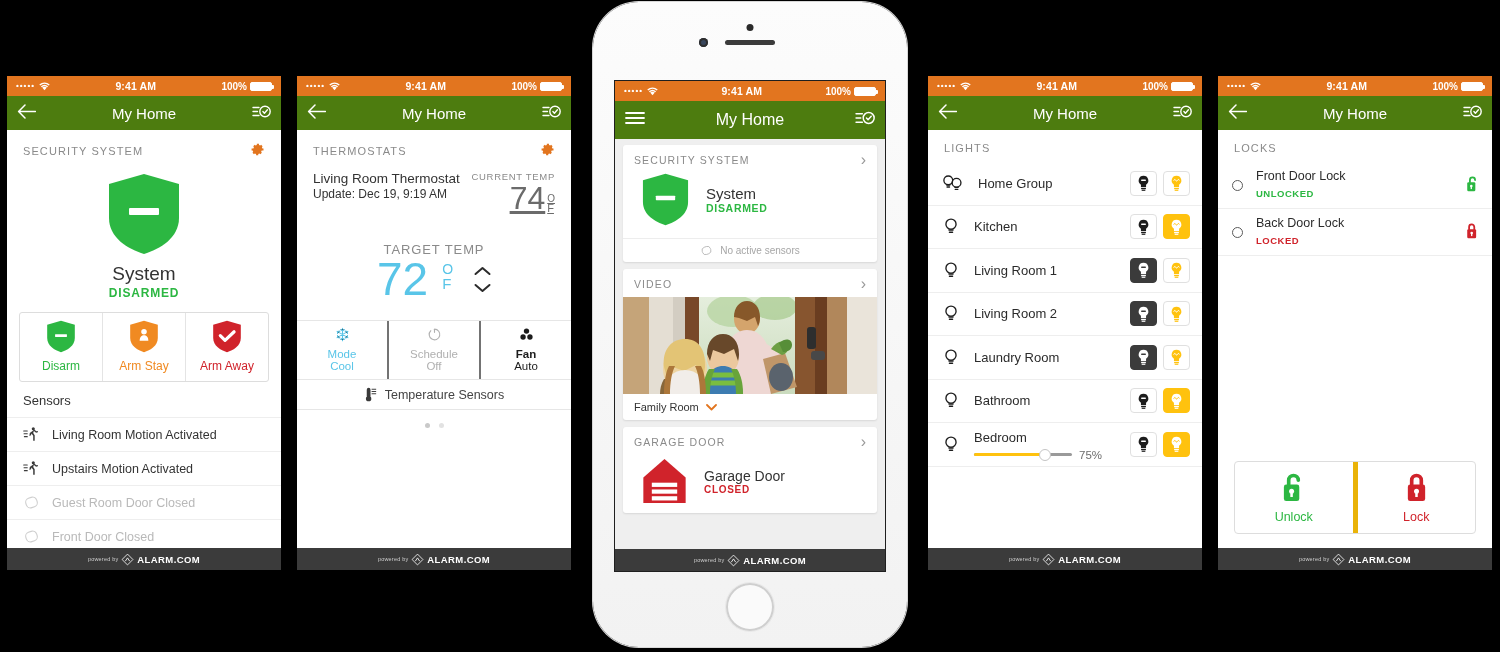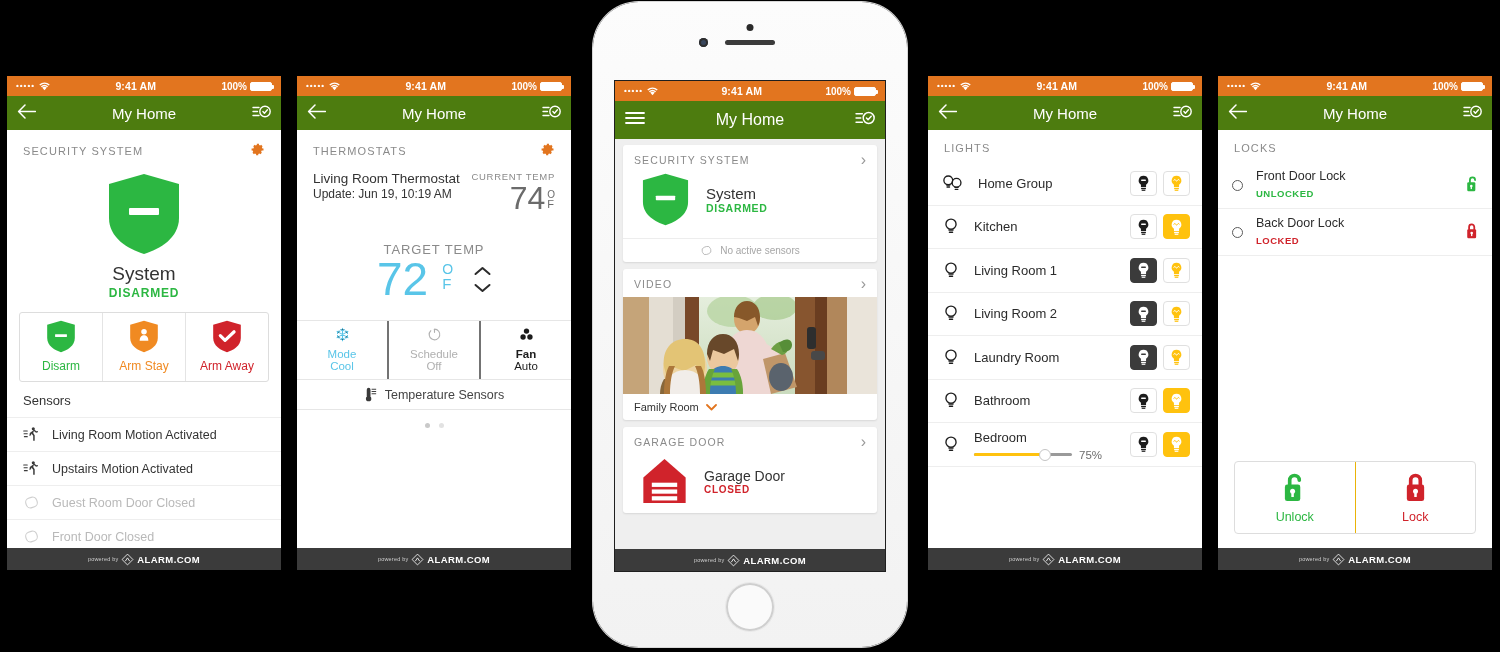--- a/index.html
+++ b/index.html
@@ -87,21 +87,21 @@
     padding: 8px 16px; border-top: 1px solid #eee; font-size: 12.5px; color: #333;
   }
   .sensor-row.dim { color: #b9b9b9; }
 
   
   .th-top { display: flex; padding: 4px 16px 0 16px; }
   .th-name { font-size: 13.5px; color: #333; }
   .th-upd { font-size: 12px; color: #333; margin-top: 1px; }
   .th-cur { margin-left: auto; text-align: right; }
   .th-cur-lbl { font-size: 9.5px; color: #8a8a8a; letter-spacing: .7px; }
-  .th-cur-val { font-size: 32px; color: #6b6b6b; font-weight: 300; line-height: 1; display:flex; align-items:center; justify-content:flex-end;}
+  .th-cur-val { font-size: 32px; color: #6b6b6b; font-weight: 300; line-height: 1; display:flex; align-items:flex-end; justify-content:flex-end;text-decoration:underline;}
   .deg-stack { display: flex; flex-direction: column; align-items: flex-start; margin-left: 2px; }
   .deg-o { font-size: 10px; line-height: 9px; }
   .deg-f { font-size: 11px; line-height: 11px; }
   .th-target-lbl { text-align: center; font-size: 13px; color: #8a8a8a; letter-spacing: .9px; margin-top: 28px; }
   .th-target { display: flex; align-items: flex-start; justify-content: center; margin-top: 2px; gap: 12px; }
   .th-target-val { font-size: 46px; color: #59C5E8; font-weight: 300; line-height: .9; }
   .th-target .deg-stack { color: #59C5E8; margin-top: 4px;}
   .th-target .deg-o { font-size: 14px; line-height: 13px;}
   .th-target .deg-f { font-size: 15px; line-height: 15px;}
   .steppers { display: flex; flex-direction: column; gap: 7px; margin-left: 9px; margin-top: 7px; }
@@ -176,21 +176,21 @@
   .lock-name { font-size: 12.5px; color: #2b2b2b; }
   .lock-state { font-size: 9.5px; font-weight: bold; letter-spacing: .5px; }
   .lock-state.unlocked { color: #2CB742; }
   .lock-state.locked { color: #D0232B; }
   .lock-icon { margin-left: auto; }
   .lock-actions {
     position: absolute; left: 16px; right: 16px; bottom: 14px;
     border: 1px solid #ddd; border-radius: 4px; display: flex; background: #fff;
   }
   .lock-act { flex: 1; text-align: center; padding: 10px 0 9px 0; }
-  .lock-act:first-child { border-right: 1px solid #eab308; }
+  .lock-act:first-child { border-right: 5px solid #eab308; }
   .lock-act-l { font-size: 12.5px; margin-top: 3px; }
   .green { color: #2CB742; }
   .red { color: #D0232B; }
   .orange { color: #F08A22; }
 </style>
 </head>
 <body>
 
 <div class="stage">
 
@@ -354,21 +354,21 @@
           <svg width="15" height="15" viewBox="0 0 20 20">
               <path d="M10 6.4a3.6 3.6 0 1 0 0 7.2 3.6 3.6 0 0 0 0-7.2zm0 5.2a1.6 1.6 0 1 1 0-3.2 1.6 1.6 0 0 1 0 3.2z" fill="#E2751F"></path>
               <path d="M18 8.6h-1.5a6.6 6.6 0 0 0-.7-1.7l1-1.1-2-2-1.1 1a6.6 6.6 0 0 0-1.7-.7V2.4h-2.9v1.7a6.6 6.6 0 0 0-1.7.7l-1.1-1-2 2 1 1.1a6.6 6.6 0 0 0-.7 1.7H2.1v2.8h1.5a6.6 6.6 0 0 0 .7 1.7l-1 1.1 2 2 1.1-1a6.6 6.6 0 0 0 1.7.7v1.7h2.9v-1.7a6.6 6.6 0 0 0 1.7-.7l1.1 1 2-2-1-1.1a6.6 6.6 0 0 0 .7-1.7H18z" fill="#E2751F"></path>
             </svg>
         </span>
       </div>
 
       <div class="th-top">
         <div>
           <div class="th-name">Living Room Thermostat</div>
-          <div class="th-upd">Update: Jun 19, 10:19 AM</div>
+          <div class="th-upd">Update: Dec 19, 9:19 AM</div>
         </div>
         <div class="th-cur">
           <div class="th-cur-lbl">CURRENT TEMP</div>
           <div class="th-cur-val">
             <span>74</span>
             <span class="deg-stack" style="color:#6b6b6b; margin-top:4px;">
               <span class="deg-o">O</span>
               <span class="deg-f">F</span>
             </span>
           </div>

